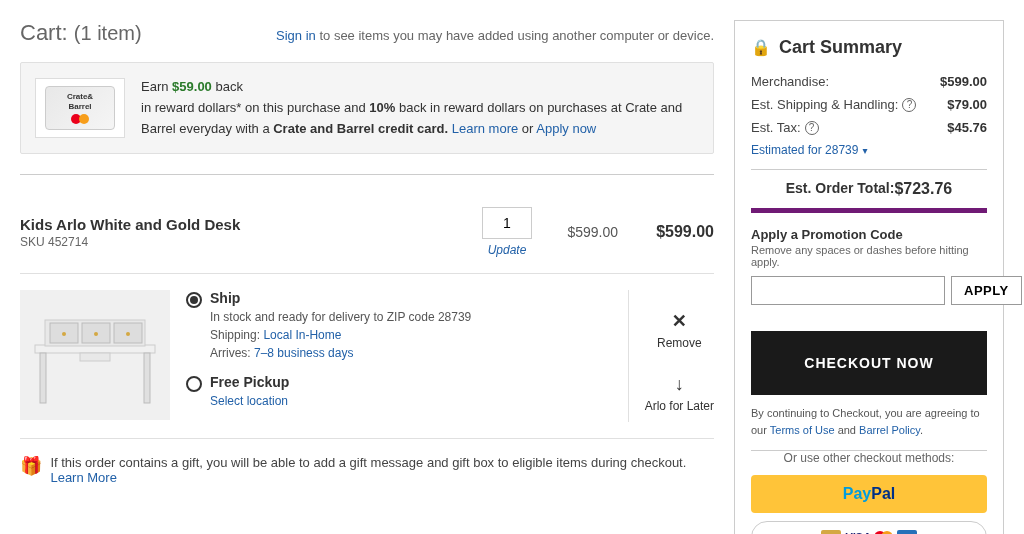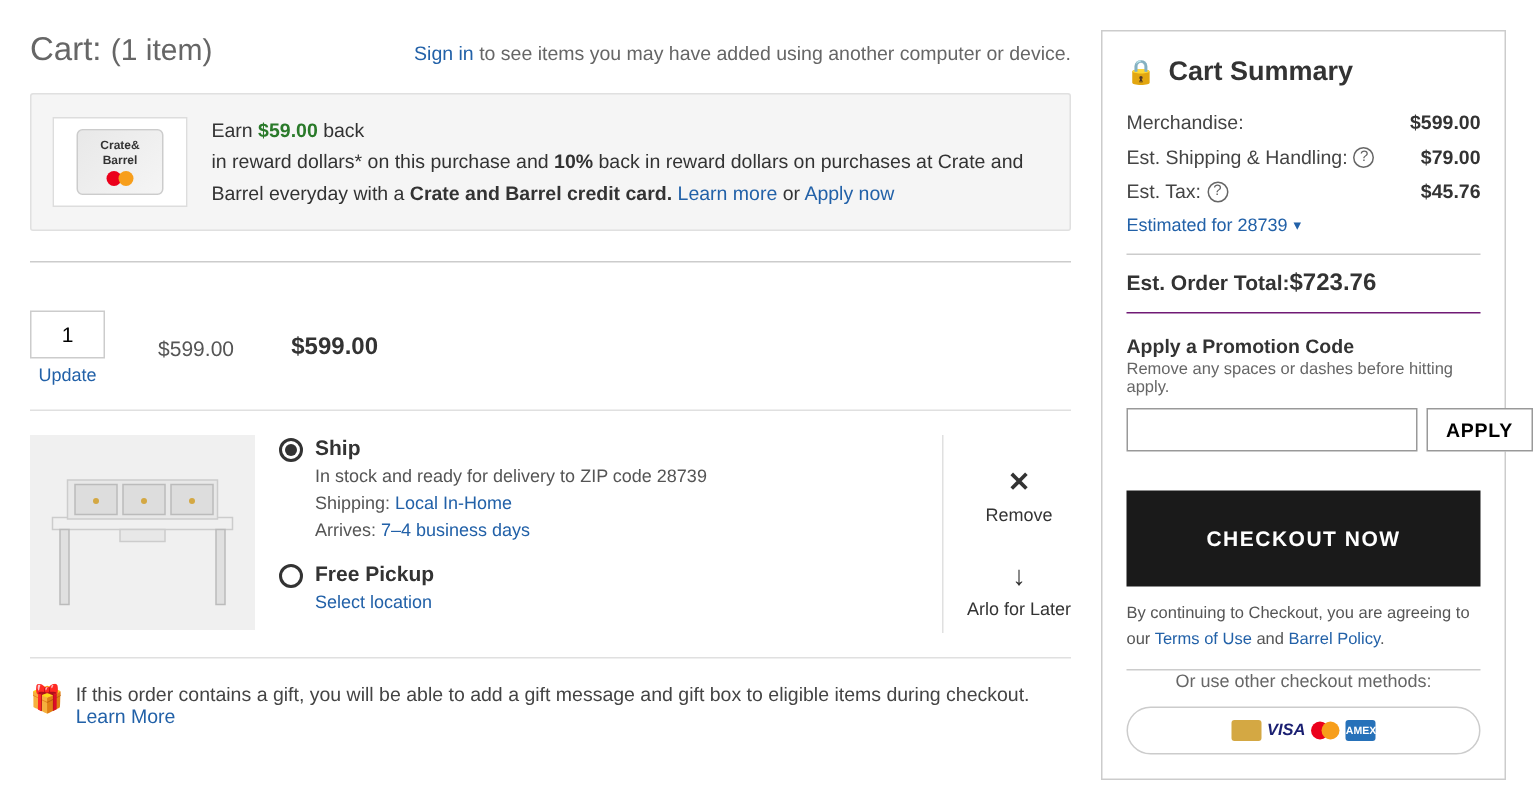--- a/index.html
+++ b/index.html
@@ -11,40 +11,40 @@
     
     .cart-header { display: flex; align-items: baseline; gap: 20px; margin-bottom: 16px; }
     .cart-title { font-size: 22px; font-weight: normal; }
     .cart-title span { font-weight: normal; color: #666; }
     .sign-in-text { font-size: 13px; color: #666; margin-left: auto; }
     .sign-in-text a { color: #2261a8; text-decoration: none; }
 
     
     .rewards-banner { display: flex; align-items: center; gap: 16px; background: #f5f5f5; border: 1px solid #e0e0e0; padding: 14px; margin-bottom: 20px; border-radius: 2px; }
     .rewards-logo { width: 90px; height: 60px; background: #fff; border: 1px solid #ddd; display: flex; flex-direction: column; align-items: center; justify-content: center; flex-shrink: 0; overflow: hidden; position: relative; }
-    .rewards-card { background: linear-gradient(135deg, #e8e8e8, #f5f5f5); width: 58px; height: 44px; border-radius: 4px; display: flex; align-items: center; justify-content: center; border: 1px solid #ccc; position: relative; }
+    .rewards-card { background: linear-gradient(135deg, #e8e8e8, #f5f5f5); width: 70px; height: 44px; border-radius: 4px; display: flex; align-items: center; justify-content: center; border: 1px solid #ccc; position: relative; }
     .rewards-card-text { font-size: 8px; font-weight: bold; line-height: 1.2; text-align: center; }
     .mc-circle { width: 10px; height: 10px; border-radius: 50%; }
     .mc-red { background: #eb001b; }
     .mc-orange { background: #f79e1b; margin-left: -4px; }
     .rewards-text { font-size: 13px; line-height: 1.6; }
     .rewards-amount { color: #2a7a2a; font-weight: bold; }
     .rewards-text a { color: #2261a8; text-decoration: none; }
 
     
     .divider { border: none; border-top: 1px solid #ccc; margin: 16px 0; }
 
     
     .product-row { display: flex; align-items: center; gap: 16px; padding: 16px 0; border-bottom: 1px solid #e0e0e0; }
     .product-info { flex: 1; }
     .product-name { font-size: 15px; font-weight: bold; margin-bottom: 2px; }
     .product-sku { font-size: 12px; color: #666; }
     .qty-section { display: flex; flex-direction: column; align-items: center; gap: 4px; }
     .qty-input { width: 50px; height: 32px; text-align: center; border: 1px solid #ccc; font-size: 14px; }
-    .update-link { font-size: 12px; color: #2261a8; text-decoration: none; cursor: pointer; }
+    .update-link { font-size: 12px; color: #2261a8; text-decoration: none; cursor: pointer; font-style: italic; }
     .unit-price { font-size: 14px; color: #555; min-width: 70px; text-align: right; }
     .total-price { font-size: 16px; font-weight: bold; min-width: 80px; text-align: right; }
 
     
     .product-detail-row { display: flex; gap: 16px; padding: 16px 0; border-bottom: 1px solid #e0e0e0; }
     .product-image { width: 150px; height: 130px; background: #f0f0f0; flex-shrink: 0; display: flex; align-items: center; justify-content: center; overflow: hidden; }
     .desk-svg { width: 140px; height: 120px; }
     .shipping-options { flex: 1; }
     .shipping-option { display: flex; align-items: flex-start; gap: 8px; margin-bottom: 12px; }
     .radio-btn { width: 16px; height: 16px; border-radius: 50%; border: 2px solid #333; flex-shrink: 0; margin-top: 2px; display: flex; align-items: center; justify-content: center; }
@@ -64,21 +64,21 @@
 
     
     .sidebar-title { display: flex; align-items: center; gap: 8px; font-size: 18px; font-weight: bold; margin-bottom: 16px; }
     .lock-icon { font-size: 16px; }
     .summary-row { display: flex; justify-content: space-between; margin-bottom: 8px; font-size: 13px; }
     .summary-label { color: #444; display: flex; align-items: center; gap: 4px; }
     .help-icon { display: inline-flex; align-items: center; justify-content: center; width: 14px; height: 14px; border-radius: 50%; border: 1px solid #666; font-size: 10px; color: #666; cursor: pointer; }
     .summary-value { font-weight: bold; }
     .zip-link { color: #2261a8; text-decoration: none; font-size: 12px; display: flex; align-items: center; gap: 4px; margin-bottom: 12px; }
     .chevron { font-size: 10px; }
-    .total-row { display: flex; justify-content: flex-start; padding: 10px 0; border-top: 1px solid #ccc; border-bottom: 1px solid #701a75; margin-bottom: 14px; }
+    .total-row { display: flex; justify-content: center; padding: 10px 0; border-top: 1px solid #ccc; border-bottom: 5px solid #701a75; margin-bottom: 14px; }
     .total-label { font-size: 14px; font-weight: bold; }
     .total-value { font-size: 16px; font-weight: bold; }
     .promo-section { margin-bottom: 26px; }
     .promo-title { font-size: 13px; font-weight: bold; margin-bottom: 2px; }
     .promo-subtitle { font-size: 11px; color: #666; margin-bottom: 8px; }
     .promo-input-row { display: flex; gap: 6px; }
     .promo-input { flex: 1; border: 1px solid #999; padding: 6px 8px; font-size: 13px; }
     .apply-btn { background: #fff; border: 1px solid #999; padding: 6px 12px; font-size: 13px; font-weight: bold; cursor: pointer; letter-spacing: 0.5px; }
     .checkout-btn { width: 100%; background: #1a1a1a; color: #fff; border: none; padding: 24px; font-size: 14px; font-weight: bold; letter-spacing: 1px; cursor: pointer; margin-bottom: 10px; text-transform: uppercase; }
     .terms-text { font-size: 11px; color: #555; margin-bottom: 12px; line-height: 1.5; }
@@ -132,20 +132,24 @@
         <span>Earn <span class="rewards-amount">$59.00</span><span> back</span></span><br>
         <span>in reward dollars* on this purchase and <strong>10%</strong> back in reward dollars on purchases at Crate and Barrel everyday with a <strong>Crate and Barrel credit card.</strong>
           <a href="#">Learn more</a> or <a href="#">Apply now</a>
         </span>
       </div>
     </div>
 
     <hr class="divider">
 
     <div class="product-row">
+      <div class="product-info">
+        <div class="product-name">Kids Arlo White and Gold Desk</div>
+        <div class="product-sku">SKU 452714</div>
+      </div>
       <div class="qty-section">
         <input type="text" class="qty-input" value="1" style="">
         <a href="#" class="update-link">Update</a>
       </div>
       <div class="unit-price">$599.00</div>
       <div class="total-price">$599.00</div>
     </div>
 
     <div class="product-detail-row">
 
@@ -173,21 +177,21 @@
       </div>
 
       <div class="shipping-options">
         <div class="shipping-option">
           <div class="radio-btn selected"></div>
           <div>
             <div class="option-label">Ship</div>
             <div class="option-detail">
               <span>In stock and ready for delivery to ZIP code 28739</span><br>
               Shipping: <a href="#">Local In-Home</a><br>
-              Arrives: <a href="#">7–4 business days</a>
+              Arrives: <a href="#">7–8 business days</a>
             </div>
           </div>
         </div>
         <div class="shipping-option">
           <div class="radio-btn"></div>
           <div>
             <div class="option-label">Free Pickup</div>
             <div class="option-detail">
               <a href="#">Select location</a>
             </div>
@@ -270,20 +274,23 @@
     <div class="terms-text">
       <span>By continuing to Checkout, you are agreeing to our </span>
       <a href="#">Terms of Use</a>
       <span> and </span>
       <a href="#">Barrel Policy</a>.
     </div>
 
     
     <div class="alt-checkout">
       <div class="alt-checkout-label">Or use other checkout methods:</div>
+      <button class="paypal-btn">
+        <span class="paypal-text"><span>Pay</span>Pal</span>
+      </button>
       <div class="card-methods">
         <div class="card-icons">
           <div class="card-chip"></div>
           <span class="visa-text">VISA</span>
           <div class="mc-badge">
             <div class="mc-r"></div>
             <div class="mc-o"></div>
           </div>
           <div class="amex-badge">
             <span class="amex-text">AMEX</span>

